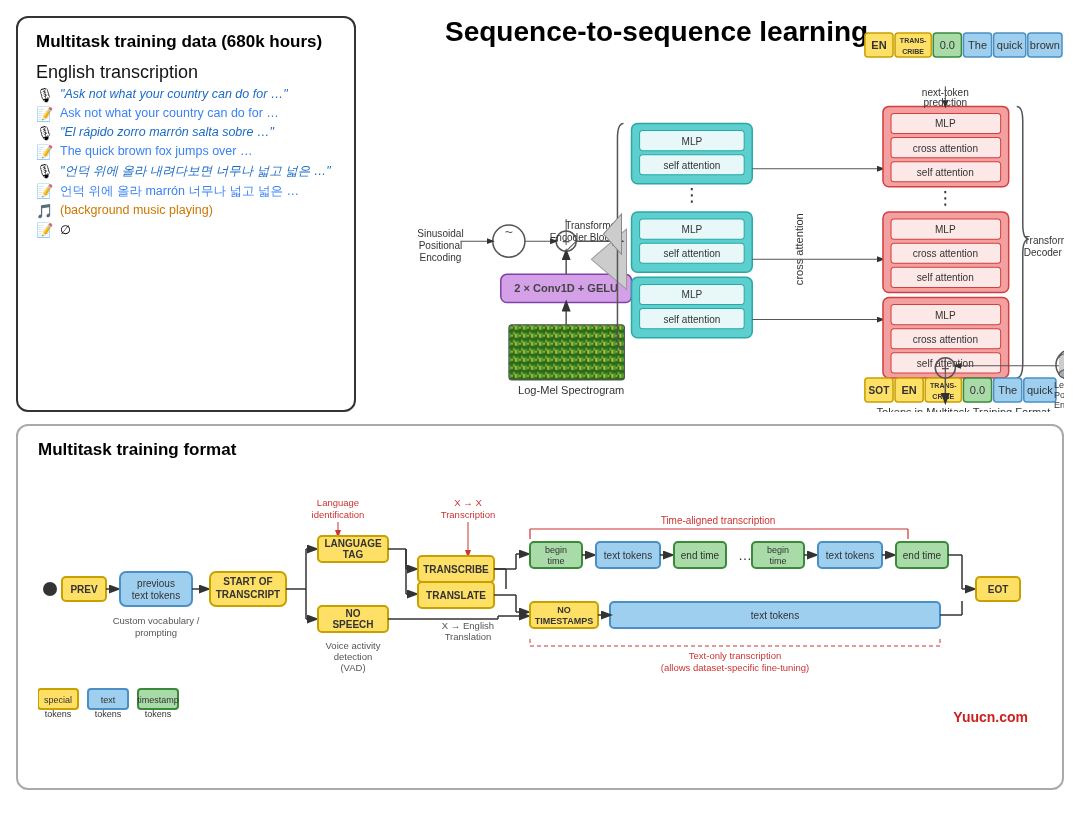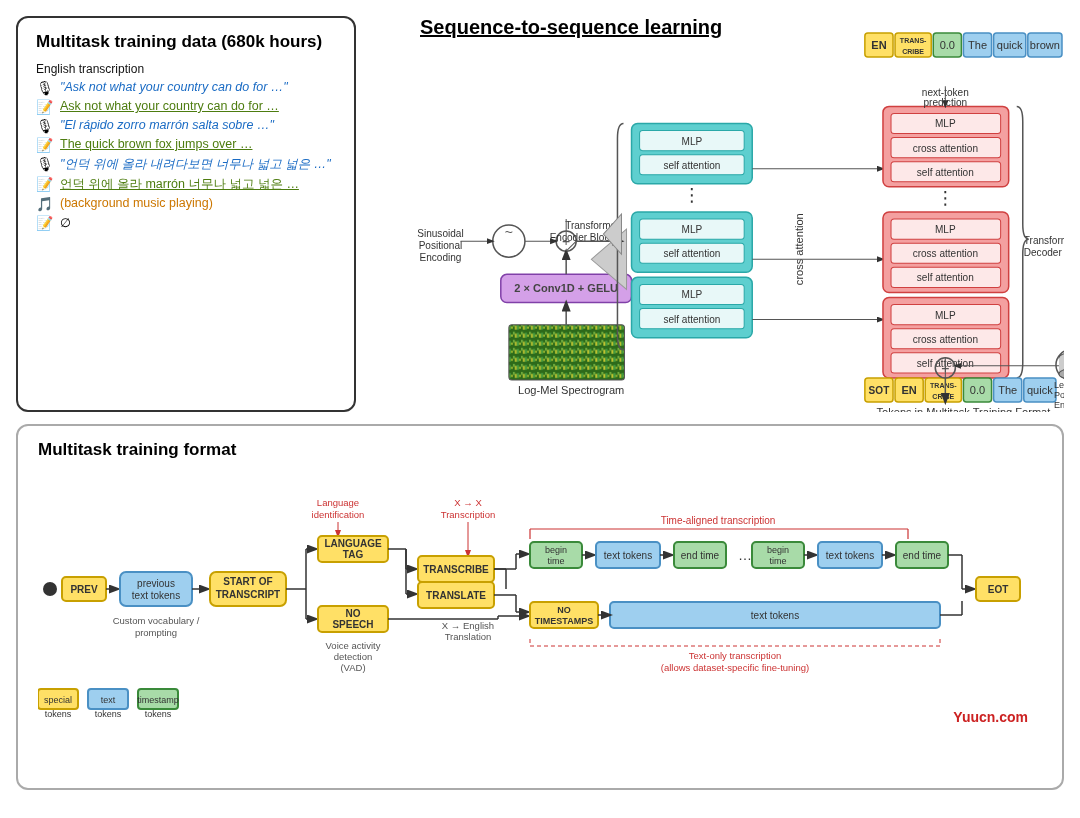--- a/index.html
+++ b/index.html
@@ -29,49 +29,48 @@
       width: 340px;
       min-width: 340px;
       background: #fff;
     }
     .left-box-title {
       font-size: 17px;
       font-weight: bold;
       margin-bottom: 10px;
     }
     .section-label {
-      font-size: 12px;
+      font-size: 18px;
       font-weight: normal;
       margin-top: 8px;
       margin-bottom: 4px;
       color: #111;
     }
     .data-row {
       display: flex;
       align-items: flex-start;
       gap: 6px;
       margin-bottom: 3px;
       font-size: 12.5px;
     }
     .data-row .icon { font-size: 14px; min-width: 18px; }
     .data-row .text-blue { color: #1a6bc4; font-style: italic; }
-    .data-row .text-green { color: #4d7c0f; text-decoration: underline; }
+    .data-row .text-green { color: #3b82f6; }
     .data-row .text-orange { color: #cc7700; }
 
     
     .right-diagram {
       flex: 1;
       position: relative;
     }
     .seq-title {
-      font-size: 20px;
+      font-size: 28px;
       font-weight: bold;
       margin-bottom: 10px;
-      margin-left: 60px;
-      text-decoration: underline;
+      margin-left: 85px;
     }
 
     
     .bottom-section {
       width: calc(100% - 32px);
       margin: 4px 16px;
       border: 2px solid #aaa;
       border-radius: 12px;
       padding: 14px 20px 12px 20px;
       background: #fff;

